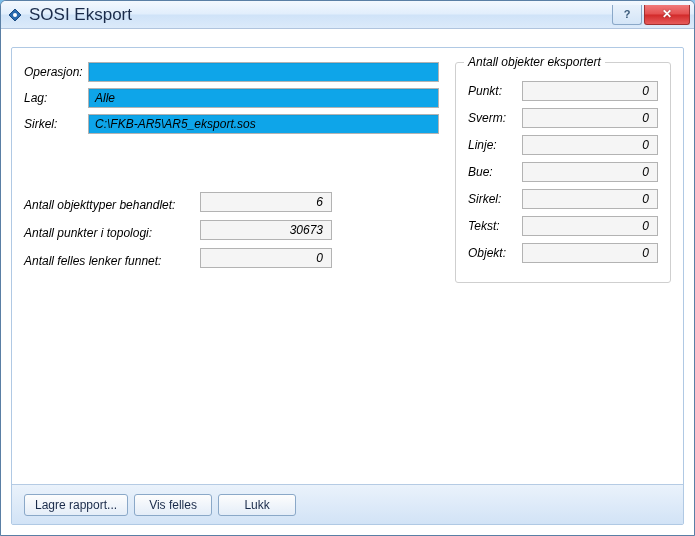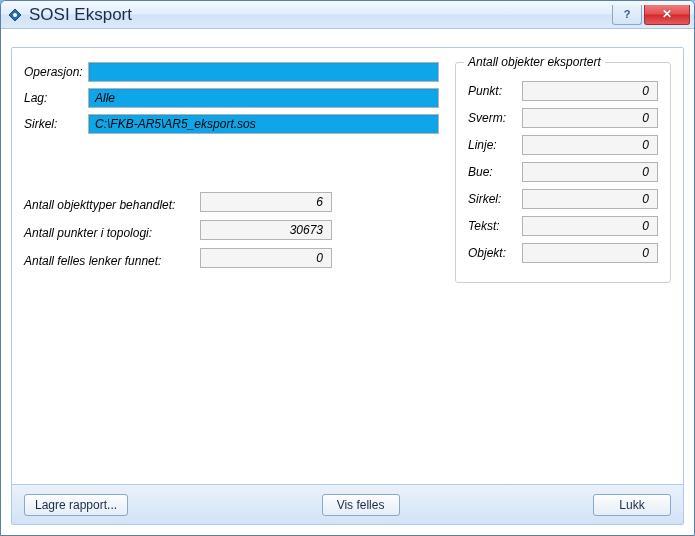--- a/index.html
+++ b/index.html
@@ -22,21 +22,21 @@
     .row .field { flex: 1; height: 20px; border: 1px solid #b3b3b3; background: #0ea5e9; padding: 2px 6px; display: flex; align-items: center; box-shadow: inset 1px 1px 0 rgba(0,0,0,0.05); }
     .stats { margin-top: 52px; }
     .statrow { display: flex; align-items: flex-end; margin-bottom: 8px; }
     .statrow .slbl { width: 176px; color: #000; }
     .statrow .sval { width: 132px; height: 20px; border: 1px solid #b3b3b3; background: #f5f5f5; padding: 2px 8px; display: flex; align-items: center; justify-content: flex-end; }
     .groupbox { border: 1px solid #cfcfcf; border-radius: 3px; padding: 18px 12px 12px 12px; position: relative; background: #fff; }
     .groupbox .legend { position: absolute; top: -8px; left: 8px; background: #fff; padding: 0 4px; color: #000; }
     .grow { display: flex; align-items: center; margin-bottom: 7px; }
     .grow .glbl { width: 54px; color: #000; }
     .grow .gval { flex: 1; height: 20px; border: 1px solid #b3b3b3; background: #f5f5f5; padding: 2px 8px; display: flex; align-items: center; justify-content: flex-end; }
-    .footer { height: 40px; background: linear-gradient(to bottom, #eaf2fb, #d2e3f6); border-top: 1px solid #b5cbe4; display: flex; align-items: center; justify-content: space-between; padding: 0 12px; gap: 6px; }
+    .footer { height: 40px; background: linear-gradient(to bottom, #eaf2fb, #d2e3f6); border-top: 1px solid #b5cbe4; display: flex; align-items: center; justify-content: flex-start; padding: 0 12px; gap: 6px; }
     .btn { min-width: 78px; height: 22px; border: 1px solid #8aa8c8; border-radius: 3px; background: linear-gradient(to bottom, #fdfdfd, #e4edf8); cursor: pointer; display: flex; align-items: center; justify-content: center; padding: 0 10px; color: #1a2b4a; }
     .whitebox { background: #fff; border: 1px solid #b0c9e4; flex: 1; display: flex; flex-direction: column; border-radius: 2px; }
   </style>
 </head>
 <body>
 
 <div class="window">
   <div class="titlebar">
     <span class="icon">
       <svg width="14" height="14" viewBox="0 0 14 14">

